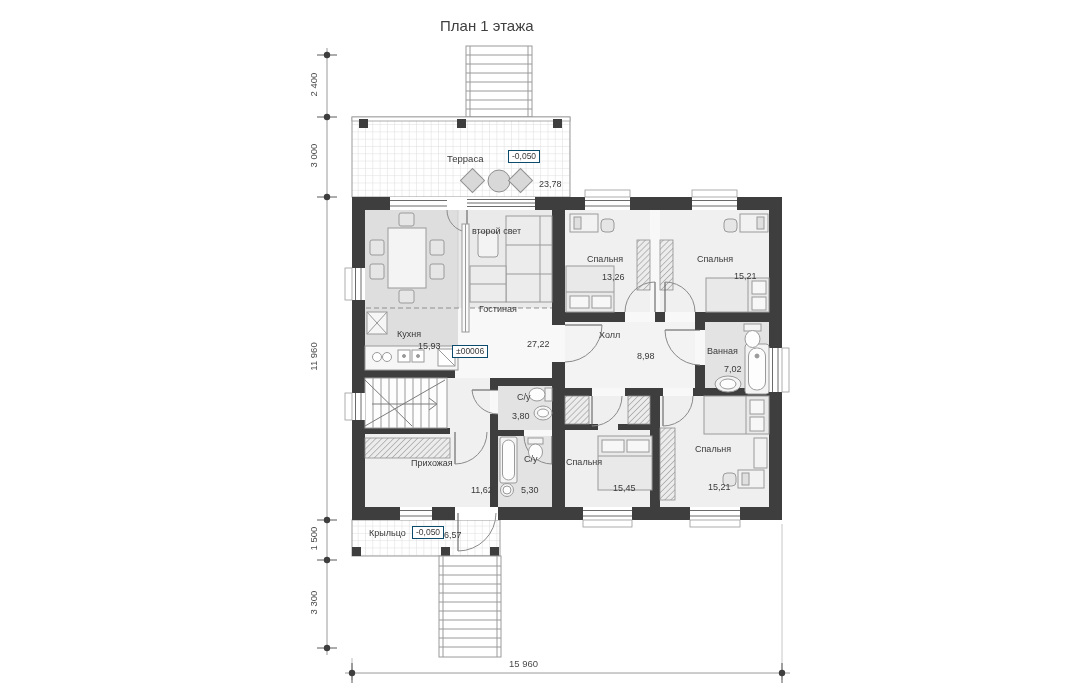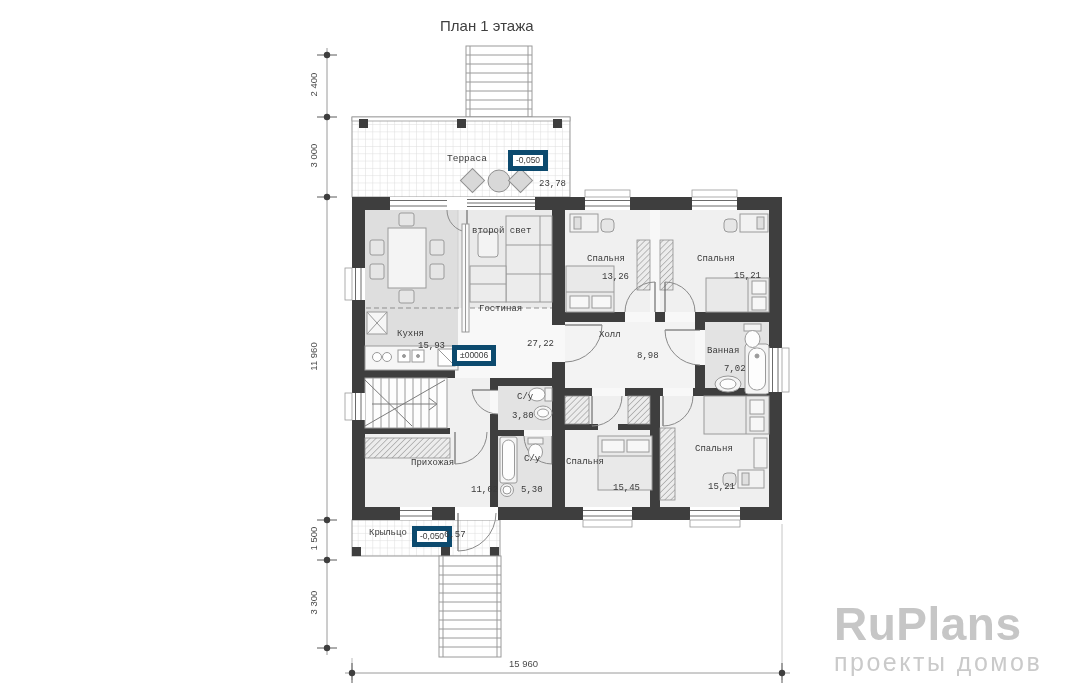--- a/index.html
+++ b/index.html
@@ -1,20 +1,20 @@
 <!DOCTYPE html>
 <html><head>
 <meta charset="utf-8">
 <style>
   html,body{margin:0;padding:0;background:#ffffff;font-family:"Liberation Sans","DejaVu Sans",sans-serif;}
   #page{position:relative;width:1084px;height:700px;background:#fff;overflow:hidden;}
   #plan-svg{position:absolute;left:0;top:0;}
-  .lbl{position:absolute;font-size:9px;color:#3a3a3a;white-space:nowrap;line-height:11px;font-family:Liberation Mono, monospace;}
+  .lbl{position:absolute;font-size:9px;color:#3a3a3a;white-space:nowrap;line-height:11px;}
   .area{font-size:9px;color:#3a3a3a;}
-  .elev{position:absolute;border:5px solid #0c4a6e;background:#fff;font-size:8.5px;color:#3a3a3a;
+  .elev{position:absolute;border:1px solid #0c4a6e;background:#fff;font-size:8.5px;color:#3a3a3a;
         padding:0 3px;line-height:11px;white-space:nowrap;}
   .dim{position:absolute;font-size:9.5px;color:#4a4a4a;white-space:nowrap;}
   .vdim{width:56px;text-align:center;transform:rotate(-90deg);}
   #page-title{position:absolute;left:440px;top:17px;width:220px;text-align:left;
               font-size:15px;color:#3f3f3f;}
   #logo{position:absolute;left:834px;top:600px;width:240px;text-align:left;}
   .logo-name{font-size:46px;font-weight:bold;color:#c6c6c6;letter-spacing:0.5px;line-height:48px;}
   .logo-tag{font-size:25px;color:#cacaca;letter-spacing:2.5px;line-height:28px;}
 </style>
 </head>
@@ -442,18 +442,14 @@
 <div class="lbl" style="left:695px;top:444px">Спальня</div>
 <div class="lbl area" style="left:708px;top:482px">15,21</div>
 
 <div class="dim vdim" style="left:285px;top:79px">2 400</div>
 <div class="dim vdim" style="left:285px;top:150px">3 000</div>
 <div class="dim vdim" style="left:285px;top:351px">11 960</div>
 <div class="dim vdim" style="left:285px;top:533px">1 500</div>
 <div class="dim vdim" style="left:285px;top:597px">3 300</div>
 <div class="dim" style="left:509px;top:658px;width:80px;text-align:left">15 960</div>
 
-<div id="logo">
-  <div class="logo-name">RuPlans</div>
-  <div class="logo-tag">проекты домов</div>
+
 </div>
 
-</div>
-
 </body></html>

